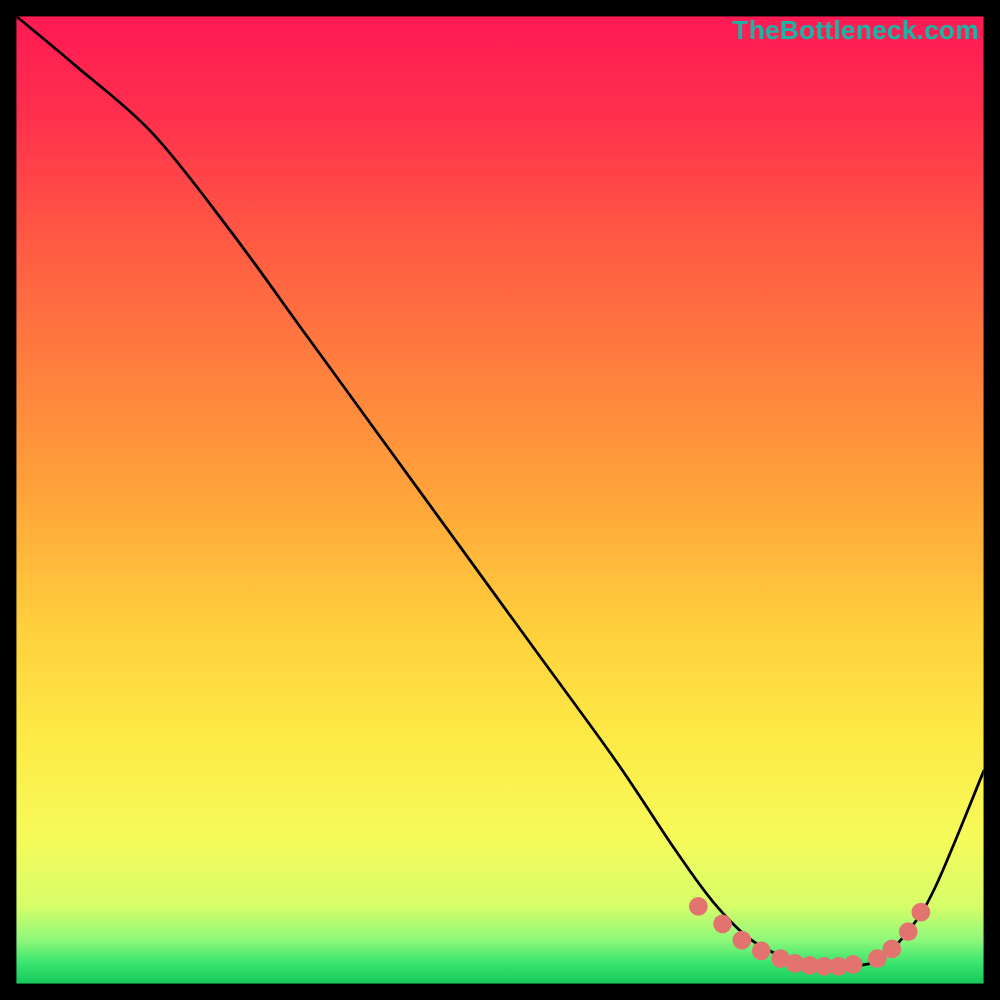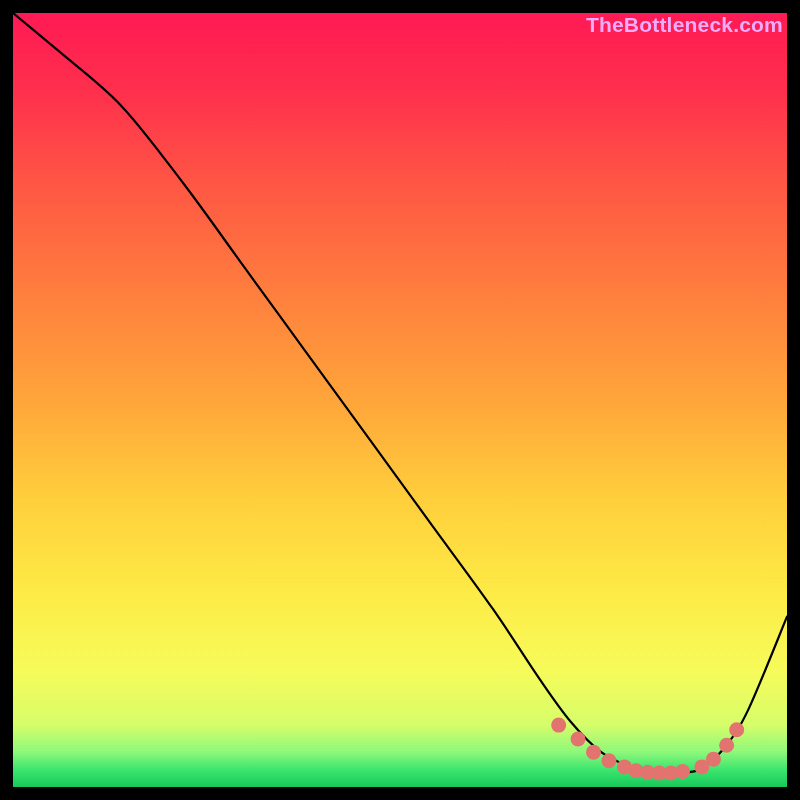--- a/index.html
+++ b/index.html
@@ -23,21 +23,21 @@
     position: absolute;
     left: 0;
     top: 0;
     width: 774px;
     height: 774px;
   }
   .watermark {
     position: absolute;
     top: 0;
     right: 4px;
-    color: #f0abfc;
+    color: #14b8a6;
     font-size: 21px;
     font-weight: 600;
     letter-spacing: 0.2px;
   }
 </style>
 </head>
 <body>
 
 <div class="frame">
   <svg class="plot-area" viewBox="0 0 774 774">

